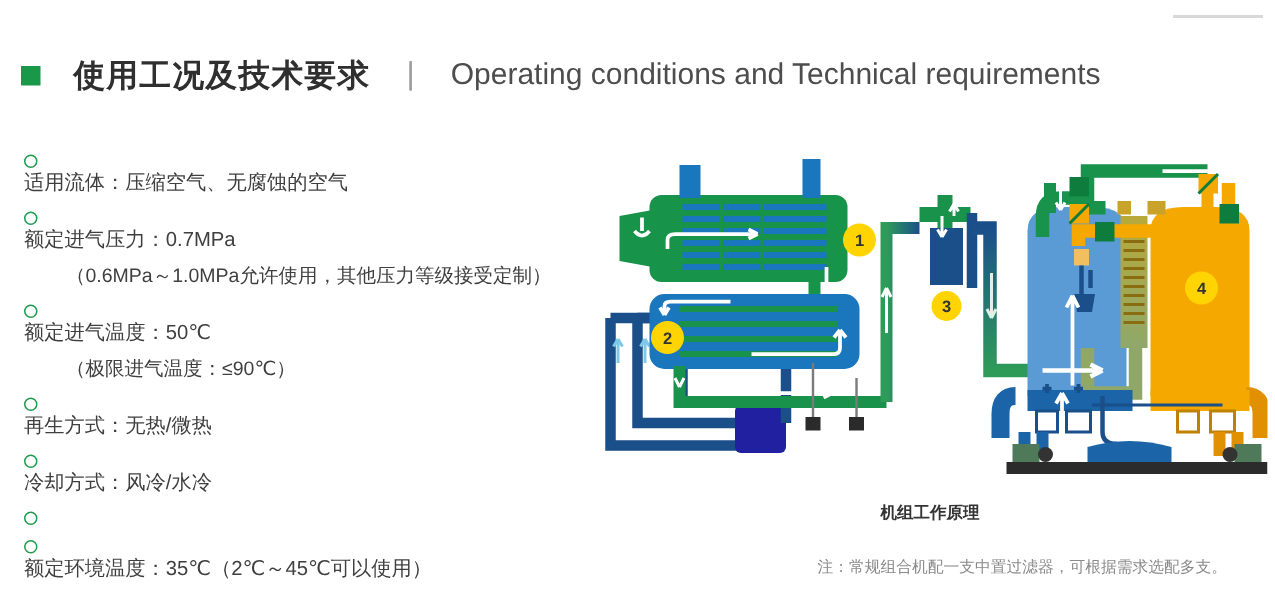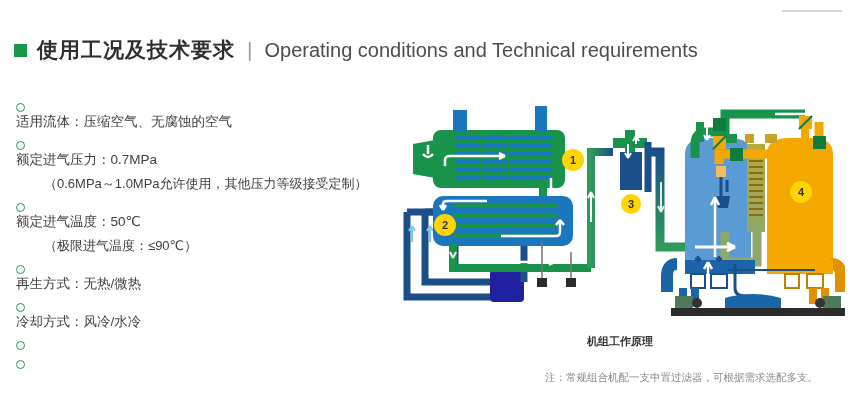--- a/index.html
+++ b/index.html
@@ -4,21 +4,21 @@
 <style>
   html,body{margin:0;padding:0;}
   body{
     width:850px;height:408px;background:#ffffff;
     font-family:"Liberation Sans","DejaVu Sans",sans-serif;
     color:#4a4a4a;overflow:hidden;position:relative;
   }
   .corner-rule{position:absolute;top:10px;right:8px;width:60px;height:2px;background:#d8d8d8;}
 
   
-  .header{position:absolute;left:14px;top:36px;display:flex;align-items:center;gap:10px;}
+  .header{position:absolute;left:14px;top:36px;display:flex;align-items:center;gap:22px;}
   .header-square{width:13px;height:13px;background:#189848;display:block;}
   .header-cn{font-size:21px;font-weight:bold;color:#2f2f2f;letter-spacing:1px;white-space:nowrap;}
   .header-sep{font-size:21px;color:#9b9b9b;font-weight:300;margin:0 2px;}
   .header-en{font-size:20px;color:#4d4d4d;font-weight:400;white-space:nowrap;}
 
   
   .specs{position:absolute;left:16px;top:98px;width:400px;}
   .spec-row{display:flex;align-items:flex-start;margin-bottom:5px;flex-direction:column;}
   .spec-bullet{
     width:9px;height:9px;border:1.6px solid #1d9b4f;border-radius:50%;
@@ -75,20 +75,21 @@
     <span class="spec-text">冷却方式：风冷/水冷</span>
   </div>
 
 
   <div class="spec-row">
     <span class="spec-bullet"></span>
   </div>
 
   <div class="spec-row">
     <span class="spec-bullet"></span>
+    <span class="spec-text">额定环境温度：35℃（2℃～45℃可以使用）</span>
   </div>
 
 </div>
 
 <div class="diagram">
 <svg width="450" height="240" viewBox="0 0 450 240" xmlns="http://www.w3.org/2000/svg">
   <defs>
     <linearGradient id="gradBlueGreen" x1="0" y1="0" x2="0" y2="1">
       <stop offset="0%" stop-color="#1b4f8a"></stop>
       <stop offset="100%" stop-color="#2e9b59"></stop>

